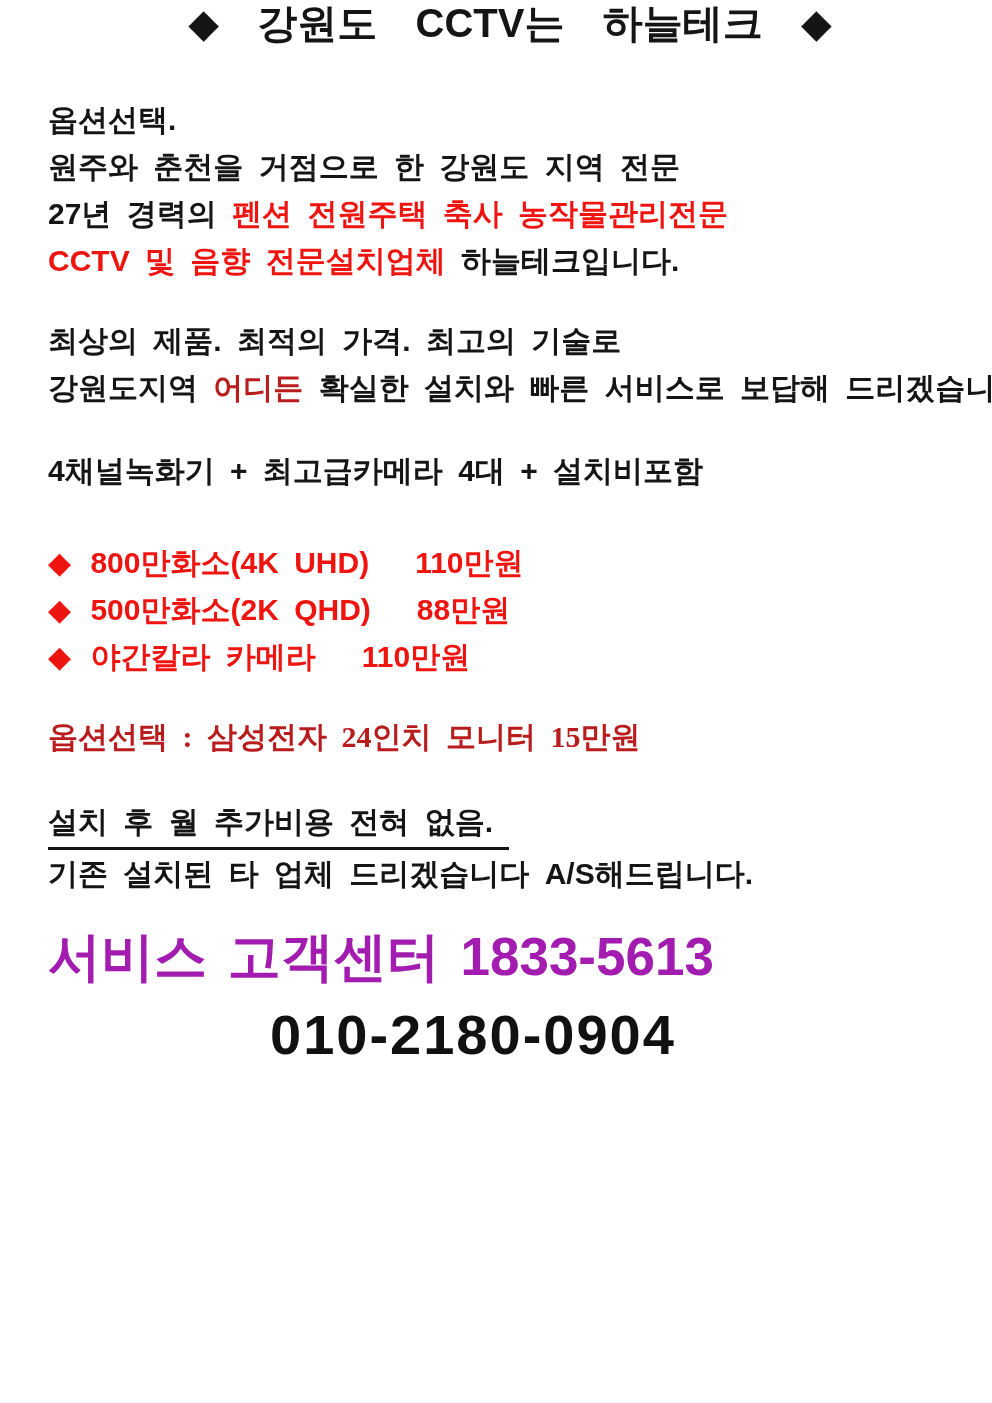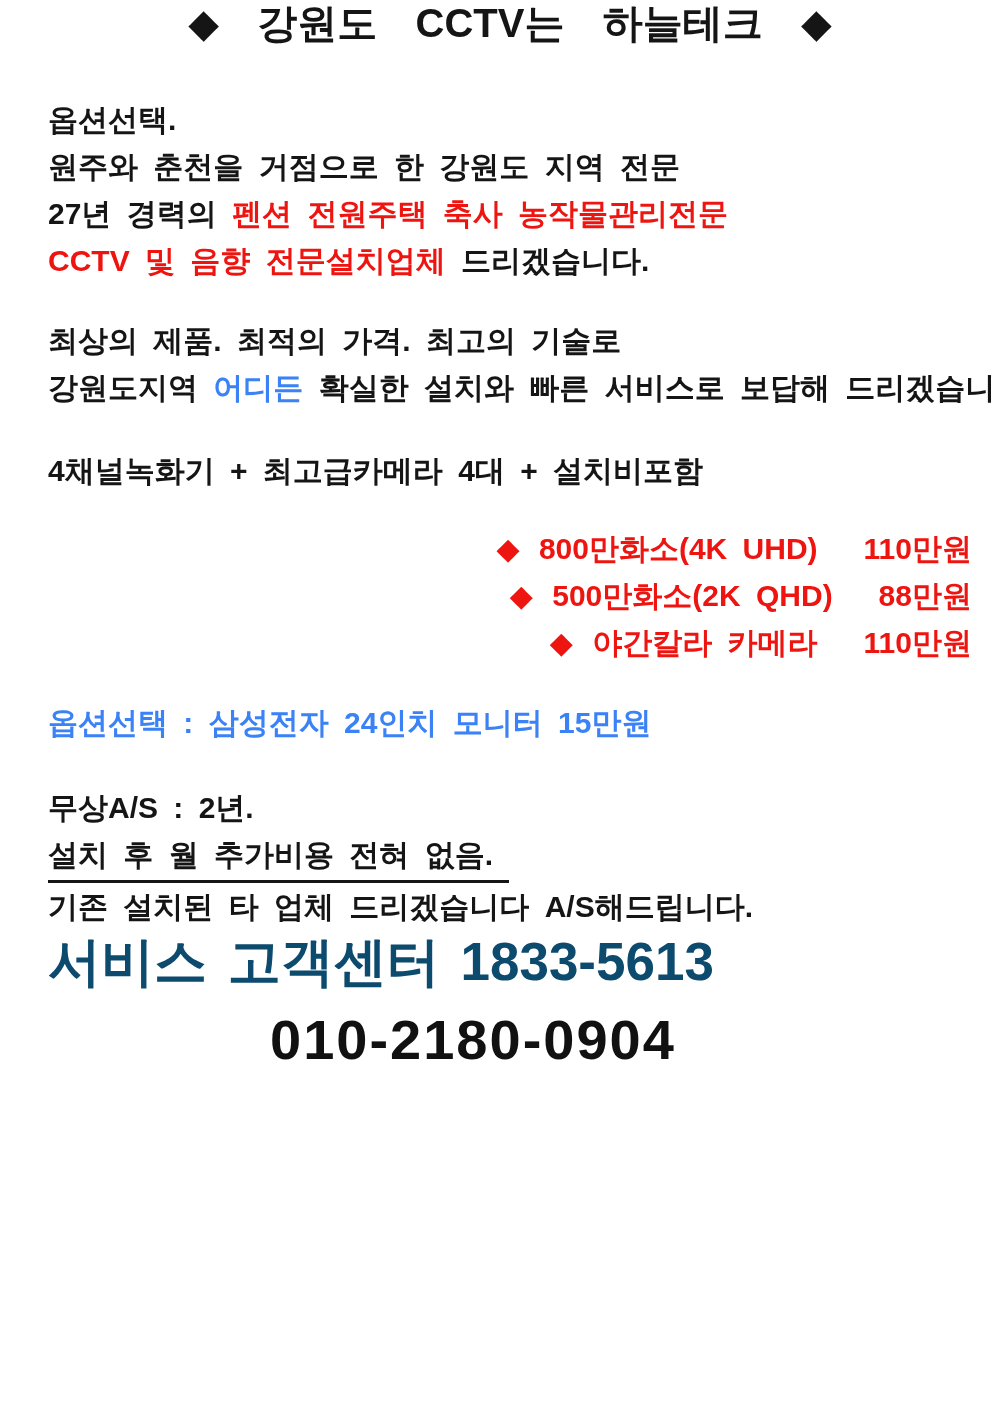--- a/index.html
+++ b/index.html
@@ -37,44 +37,45 @@
   .line {
     font-size: 30px;
     line-height: 47px;
     white-space: pre;
     word-spacing: 7px;
     color: #151515;
   }
   .p-intro    { margin-top: 50px; }
   .p-pitch    { margin-top: 33px; }
   .p-package  { margin-top: 36px; }
-  .p-prices   { margin-top: 31px; text-align: right; }
+  .p-prices   { margin-top: 45px; }
   .p-option   { margin-top: 33px; }
   .p-warranty { margin-top: 38px; }
 
   .red  { color: #ee1410; }
-  .blue { color: #3b82f6; }
+  .blue { color: #b91c1c; font-family: Liberation Serif, serif; }
 
   .price-line { color: #ee1410; }
   .price-line .bullet { font-size: 30px; margin-right: 4px; }
 
   .underlined {
     display: inline-block;
     border-bottom: 3px solid #151515;
     padding-right: 16px;
     padding-bottom: 2px;
   }
 
   
   .contact-line1 {
+    margin-top: 28px;
     font-size: 53px;
     line-height: 64px;
     white-space: pre;
     word-spacing: 6px;
-    color: #0c4a6e;
+    color: #a21caf;
     letter-spacing: 0;
   }
   .contact-line2 {
     margin-top: 14px;
     margin-left: 222px;
     font-size: 56px;
     line-height: 64px;
     white-space: pre;
     color: #111111;
     letter-spacing: 2px;
@@ -93,21 +94,21 @@
 <body>
 
 <div class="page">
 
   <h1 class="title para">◆  강원도  CCTV는  하늘테크  ◆</h1>
 
   <div class="para p-intro">
     <div class="line">옵션선택.</div>
     <div class="line">원주와 춘천을 거점으로 한 강원도 지역 전문</div>
     <div class="line"><span>27년 경력의 </span><span class="red">펜션 전원주택 축사 농작물관리전문</span></div>
-    <div class="line"><span class="red">CCTV 및 음향 전문설치업체</span><span> 드리겠습니다.</span></div>
+    <div class="line"><span class="red">CCTV 및 음향 전문설치업체</span><span> 하늘테크입니다.</span></div>
   </div>
 
   <div class="para p-pitch">
     <div class="line">최상의 제품. 최적의 가격. 최고의 기술로</div>
     <div class="line"><span>강원도지역 </span><span class="blue">어디든</span><span> 확실한 설치와 빠른 서비스로 보답해 드리겠습니다.</span></div>
   </div>
 
   <div class="para p-package">
     <div class="line">4채널녹화기 + 최고급카메라 4대 + 설치비포함</div>
   </div>
@@ -116,21 +117,20 @@
     <div class="line price-line"><span class="bullet">◆</span> <span>800만화소(4K UHD)   110만원</span></div>
     <div class="line price-line"><span class="bullet">◆</span> <span>500만화소(2K QHD)   88만원</span></div>
     <div class="line price-line"><span class="bullet">◆</span> <span>야간칼라 카메라   110만원</span></div>
   </div>
 
   <div class="para p-option">
     <div class="line blue">옵션선택 : 삼성전자 24인치 모니터 15만원</div>
   </div>
 
   <div class="para p-warranty">
-    <div class="line">무상A/S : 2년.</div>
     <div class="line"><span class="underlined">설치 후 월 추가비용 전혀 없음.</span></div>
     <div class="line">기존 설치된 타 업체 드리겠습니다 A/S해드립니다.</div>
   </div>
 
   <div class="contact-line1"><span>서비스 고객센터</span> <span>1833-5613</span></div>
   <div class="contact-line2"><span>010-2180-0904</span></div>
 
 
 </div>
 

